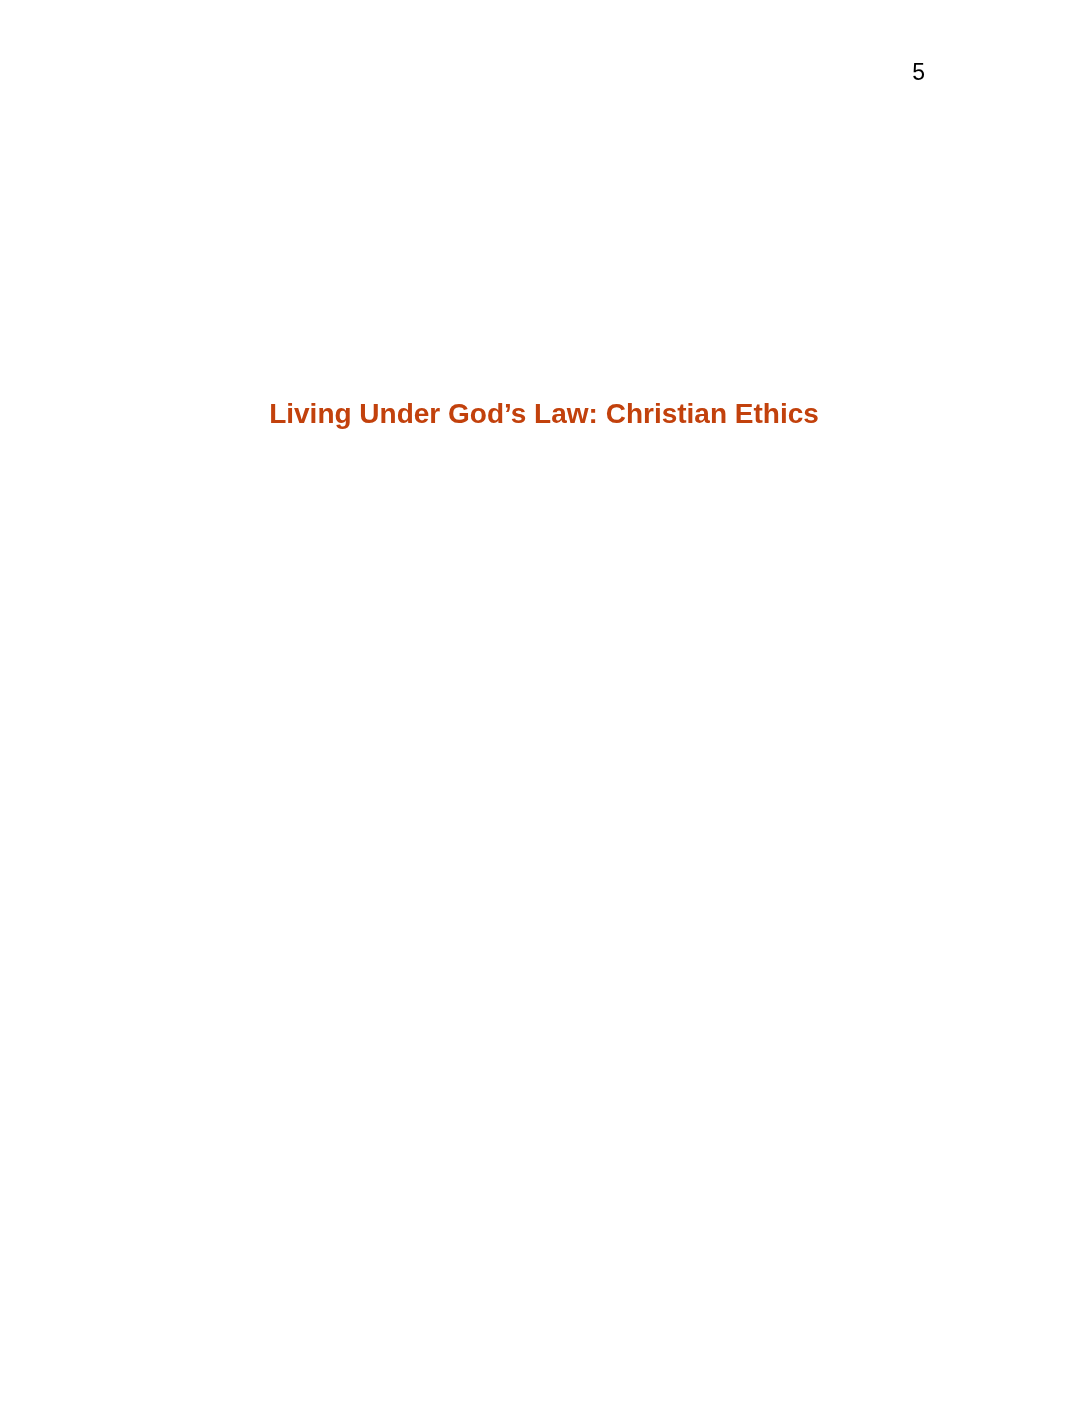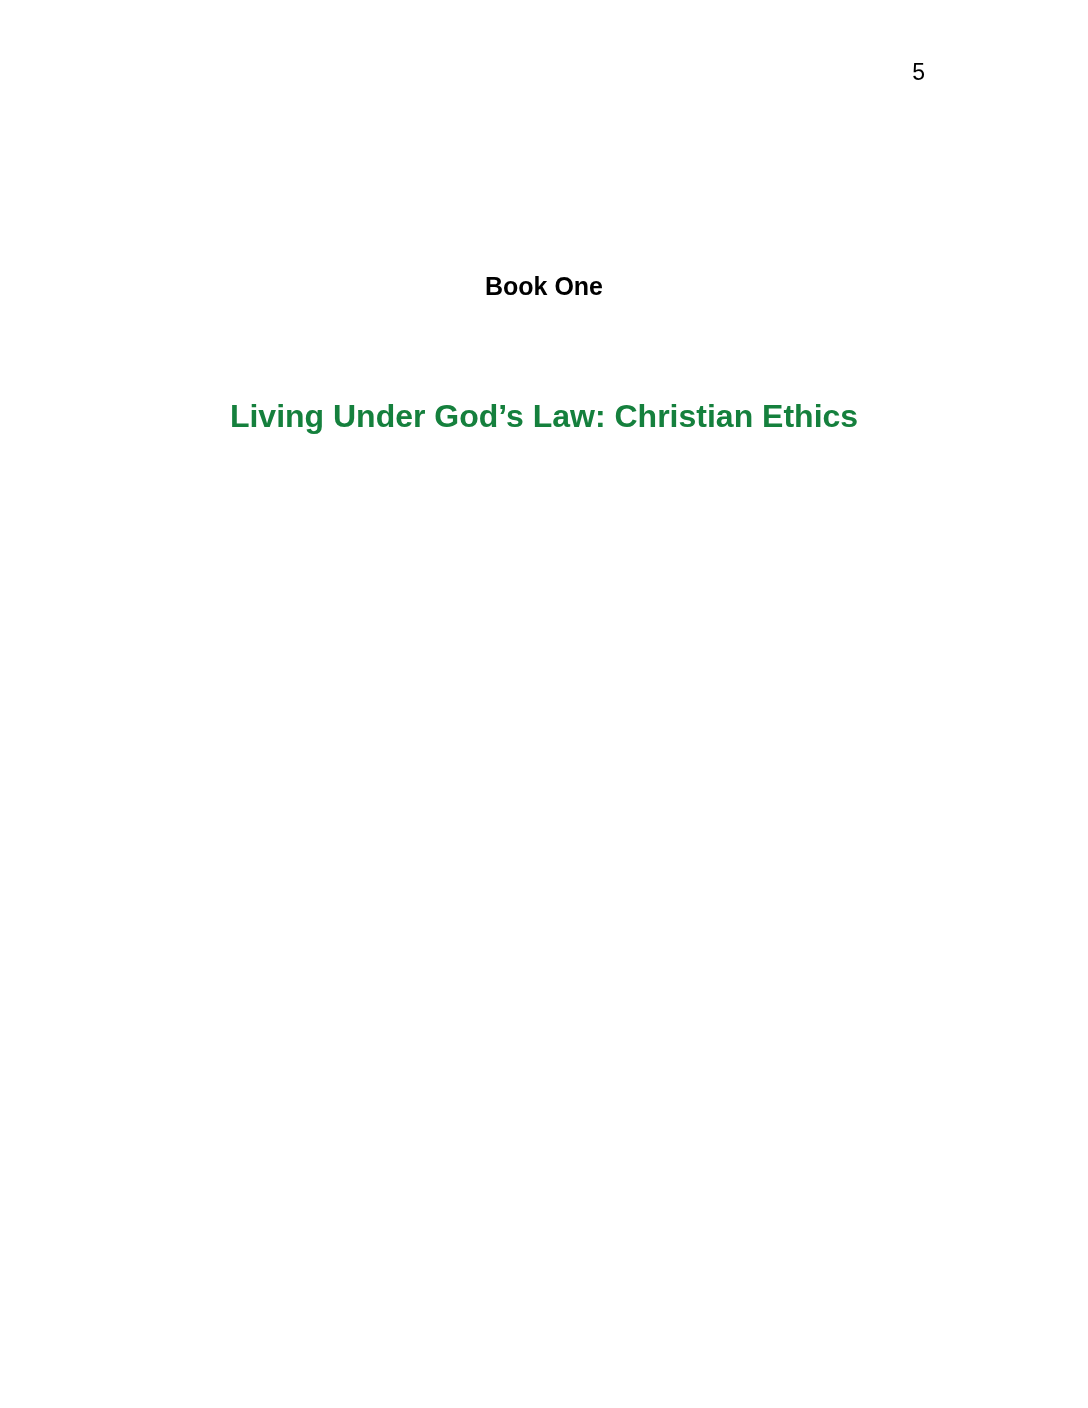--- a/index.html
+++ b/index.html
@@ -38,28 +38,27 @@
     font-weight: 700;
     line-height: 1;
     color: #000000;
   }
   .book-title {
     position: absolute;
     top: 400px;
     left: 0;
     width: 100%;
     text-align: center;
-    font-size: 32px;
+    font-size: 28px;
     font-weight: 700;
     line-height: 1;
-    color: #15803d;
+    color: #c2410c;
   }
 </style>
 </head>
 <body>
 
 <div class="page">
   <div class="page-number">5</div>
 
-  <div class="section-label">Book One</div>
 
   <div class="book-title">Living Under God’s Law: Christian Ethics</div>
 </div>
 
 </body></html>

